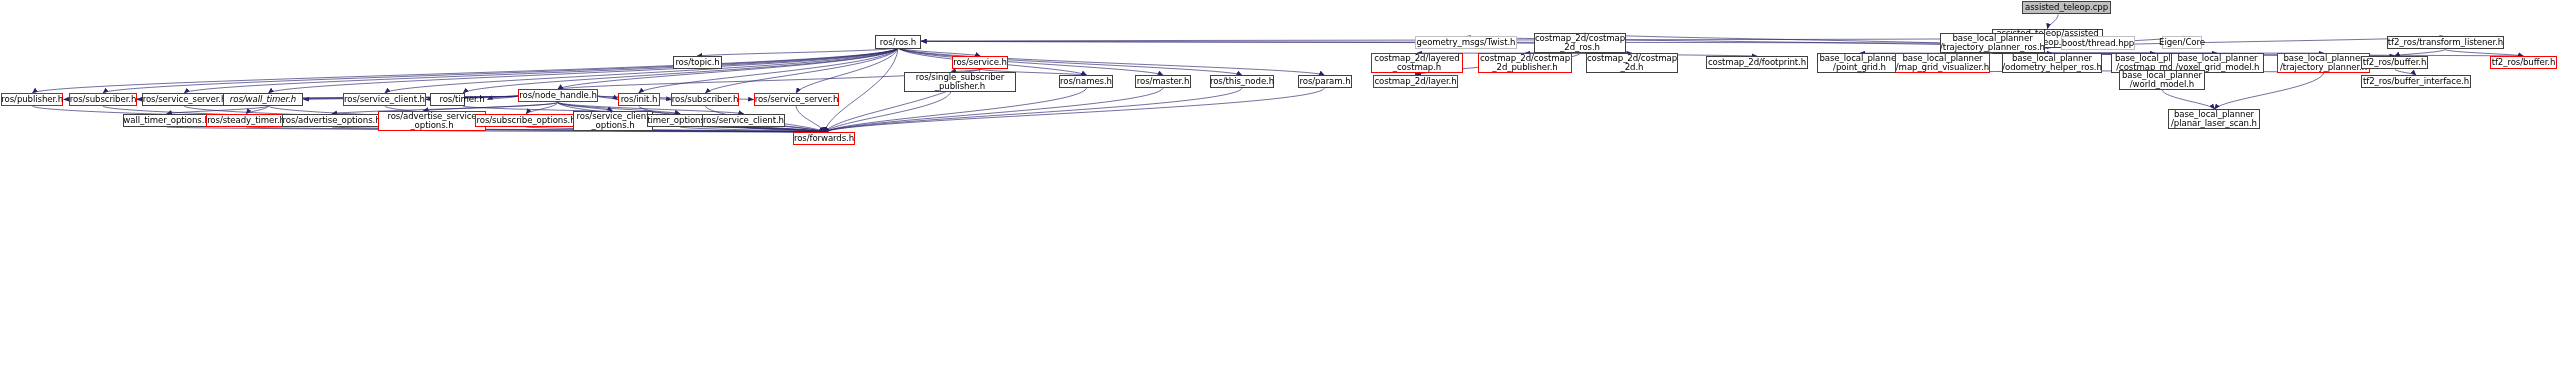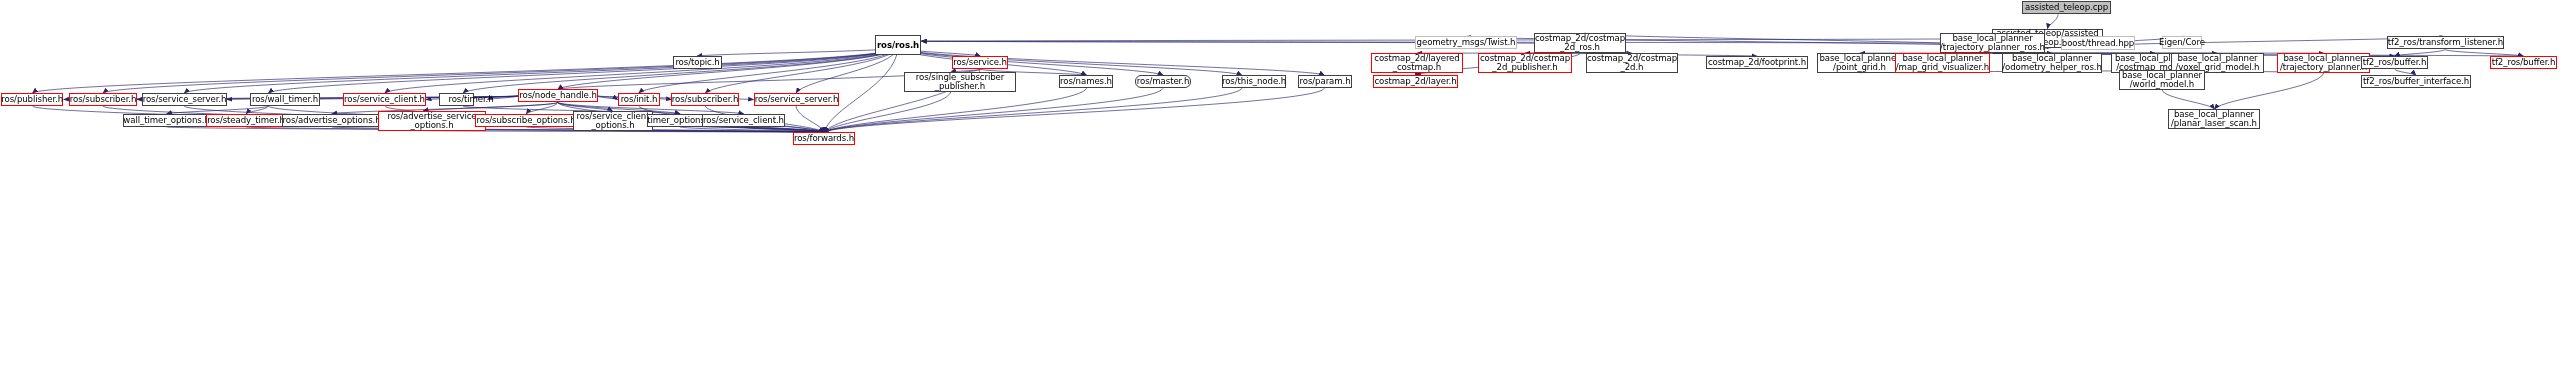--- a/index.html
+++ b/index.html
@@ -154,21 +154,21 @@
         <path d="M1825.5,148 C1810.5,181.3 1412,199.8 1385,222" marker-end="url(#arrow)"></path>
         <path d="M1954,148 C1939,181.3 1412,199.8 1385,222" marker-end="url(#arrow)"></path>
         <path d="M2086.5,148 C2071.5,181.3 1412,199.8 1385,222" marker-end="url(#arrow)"></path>
         <path d="M2225,148 C2210,181.3 1412,199.8 1385,222" marker-end="url(#arrow)"></path>
       </g>
   </svg>
   <div id="nodes">
       <div class="node root" style="left: 2014px; top: 1.2px; width: 89px; height: 13px; margin-left: 8px;">assisted_teleop.cpp</div>
       <div class="node" style="left: 1992px; top: 28.6px; width: 111px; height: 19.6px;">assisted_teleop/assisted
 _teleop.h</div>
-      <div class="node" style="left: 875px; top: 35px; width: 46px; height: 20px; font-weight: bold;">ros/ros.h</div>
+      <div class="node" style="left: 875px; top: 35px; width: 46px; height: 14px;">ros/ros.h</div>
       <div class="node gray" style="left: 1415px; top: 36px; width: 102px; height: 13px;">geometry_msgs/Twist.h</div>
       <div class="node" style="left: 1534px; top: 33px; width: 92px; height: 19.6px;">costmap_2d/costmap
 _2d_ros.h</div>
       <div class="node" style="left: 1940px; top: 33px; width: 105px; height: 19.6px;">base_local_planner
 /trajectory_planner_ros.h</div>
       <div class="node gray" style="left: 2061px; top: 36px; width: 74px; height: 14px;">boost/thread.hpp</div>
       <div class="node gray" style="left: 2162px; top: 36px; width: 40px; height: 13px;">Eigen/Core</div>
       <div class="node" style="left: 2387px; top: 36px; width: 117px; height: 13px;">tf2_ros/transform_listener.h</div>
       <div class="node" style="left: 673px; top: 56px; width: 49px; height: 13px;">ros/topic.h</div>
       <div class="node red" style="left: 952px; top: 56px; width: 56px; height: 13px;">ros/service.h</div>
@@ -190,35 +190,35 @@
       <div class="node" style="left: 2171px; top: 53px; width: 93px; height: 19.6px;">base_local_planner
 /voxel_grid_model.h</div>
       <div class="node red" style="left: 2277px; top: 53px; width: 93px; height: 19.6px;">base_local_planner
 /trajectory_planner.h</div>
       <div class="node" style="left: 2361px; top: 56px; width: 67px; height: 13px;">tf2_ros/buffer.h</div>
       <div class="node red" style="left: 2490px; top: 56px; width: 67px; height: 13px;">tf2_ros/buffer.h</div>
       <div class="node red" style="left: 518px; top: 89px; width: 80px; height: 13px;">ros/node_handle.h</div>
       <div class="node" style="left: 904px; top: 72px; width: 112px; height: 19.6px;">ros/single_subscriber
 _publisher.h</div>
       <div class="node" style="left: 1059px; top: 75px; width: 54px; height: 13px;">ros/names.h</div>
-      <div class="node" style="left: 1135px; top: 75px; width: 56px; height: 13px; border-radius: 6px;">ros/master.h</div>
-      <div class="node" style="left: 1210px; top: 75px; width: 64px; height: 13px; margin-left: 12px;">ros/this_node.h</div>
+      <div class="node" style="left: 1135px; top: 75px; width: 56px; height: 13px;">ros/master.h</div>
+      <div class="node" style="left: 1210px; top: 75px; width: 64px; height: 13px;">ros/this_node.h</div>
       <div class="node" style="left: 1298px; top: 75px; width: 54px; height: 13px;">ros/param.h</div>
       <div class="node red" style="left: 1373px; top: 75px; width: 85px; height: 13px;">costmap_2d/layer.h</div>
       <div class="node" style="left: 2119px; top: 70px; width: 86px; height: 19.6px;">base_local_planner
 /world_model.h</div>
       <div class="node" style="left: 2361px; top: 75px; width: 110px; height: 13px;">tf2_ros/buffer_interface.h</div>
       <div class="node" style="left: 2168px; top: 109px; width: 92px; height: 19.6px;">base_local_planner
 /planar_laser_scan.h</div>
       <div class="node red" style="left: 1.2px; top: 93px; width: 62px; height: 13px;">ros/publisher.h</div>
       <div class="node red" style="left: 69px; top: 93px; width: 68px; height: 13px;">ros/subscriber.h</div>
       <div class="node" style="left: 142px; top: 93px; width: 85px; height: 13px;">ros/service_server.h</div>
-      <div class="node" style="left: 250px; top: 93px; width: 70px; height: 13px;">ros/wall_timer.h</div>
+      <div class="node" style="left: 223px; top: 93px; width: 80px; height: 13px; font-style: italic;">ros/wall_timer.h</div>
       <div class="node red" style="left: 343px; top: 93px; width: 83px; height: 13px;">ros/service_client.h</div>
-      <div class="node" style="left: 439px; top: 93px; width: 33px; height: 13px; padding-left: 31px;">ros/timer.h</div>
+      <div class="node" style="left: 430px; top: 93px; width: 33px; height: 13px; padding-left: 31px;">ros/timer.h</div>
       <div class="node red" style="left: 618px; top: 93px; width: 42px; height: 13px;">ros/init.h</div>
       <div class="node red" style="left: 671px; top: 93px; width: 68px; height: 13px;">ros/subscriber.h</div>
       <div class="node red" style="left: 754px; top: 93px; width: 85px; height: 13px;">ros/service_server.h</div>
       <div class="node" style="left: 123px; top: 114px; width: 87px; height: 13px;">wall_timer_options.h</div>
       <div class="node red" style="left: 206px; top: 114px; width: 80px; height: 13px;">ros/steady_timer.h</div>
       <div class="node" style="left: 282px; top: 114px; width: 99px; height: 13px;">ros/advertise_options.h</div>
       <div class="node red" style="left: 378px; top: 111px; width: 108px; height: 19.6px;">ros/advertise_service
 _options.h</div>
       <div class="node red" style="left: 475px; top: 114px; width: 102px; height: 13px;">ros/subscribe_options.h</div>
       <div class="node" style="left: 573px; top: 111px; width: 80px; height: 19.6px;">ros/service_client

